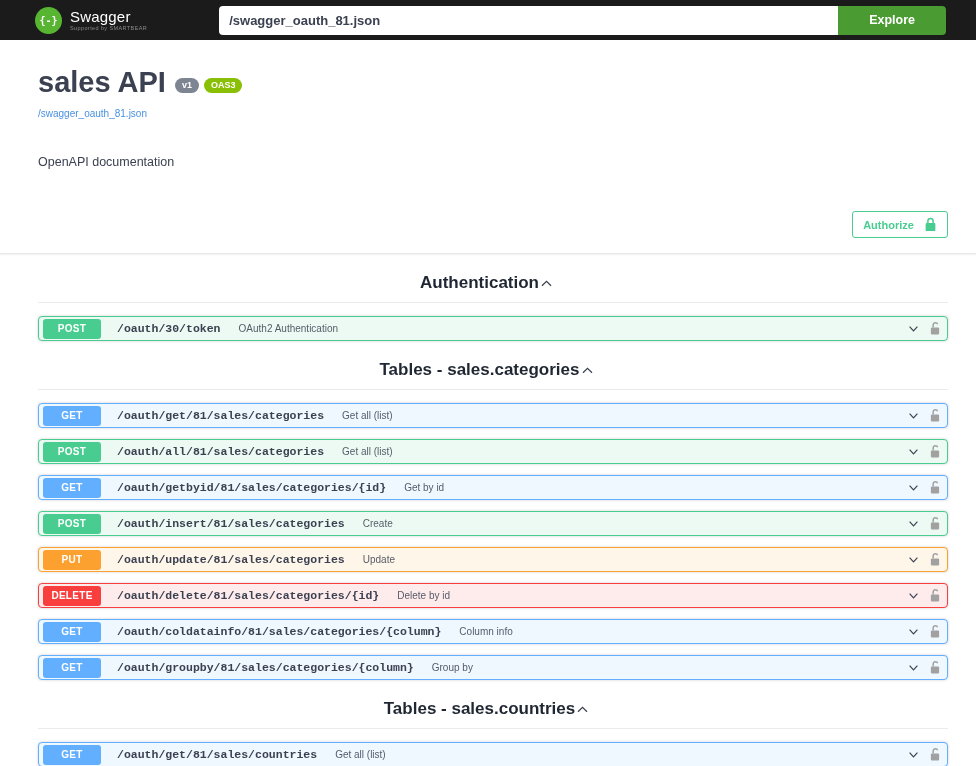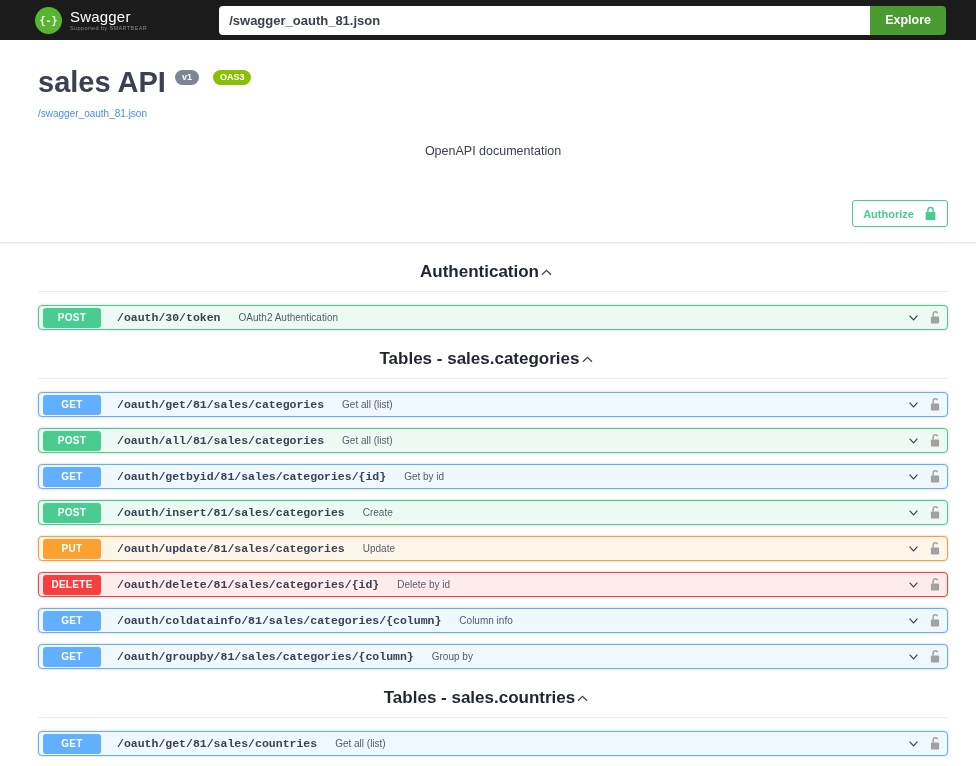--- a/index.html
+++ b/index.html
@@ -14,35 +14,35 @@
     display: flex; align-items: center; justify-content: center;
     font-family: "DejaVu Sans Mono", monospace; font-weight: bold; font-size: 10px; color: #fff; }
   .logo-texts { display: flex; flex-direction: column; line-height: 1; }
   .logo-title { color: #fff; font-size: 15px; font-weight: normal; letter-spacing: .2px; }
   .logo-tagline { color: #8a8a8a; font-size: 5.5px; margin-top: 2px; letter-spacing: .4px; }
   .search-form { display: flex; flex: 1 1 auto; margin-left: 72px; height: 29px; }
   .search-input { flex: 1 1 auto; border: none; outline: none; border-radius: 4px 0 0 4px;
     padding: 0 10px; font-size: 13px; font-weight: bold; color: #3b4151;
     font-family: "Liberation Sans", sans-serif; background: #fff; }
   .explore-btn { flex: 0 0 auto; border: none; background: #4a9b31; color: #fff;
-    font-weight: bold; font-size: 12.5px; padding: 0 15px; border-radius: 0 4px 4px 0;
+    font-weight: bold; font-size: 12.5px; padding: 0 31px; border-radius: 0 4px 4px 0;
     cursor: pointer; font-family: "Liberation Sans", sans-serif; }
 
   
   .info { padding: 28px 28px 0 38px; }
   .title-row { display: flex; align-items: flex-start; }
   .api-title { font-size: 29px; font-weight: bold; color: #3b4151; line-height: 1; }
-  .badges { display: flex; gap: 14px; margin-left: 9px; margin-top: 2px; text-align: right; }
+  .badges { display: flex; gap: 5px; margin-left: 9px; margin-top: 10px; text-align: right; }
   .pill { color: #fff; font-size: 9px; font-weight: bold; border-radius: 999px;
     padding: 3px 7px; line-height: 1; }
   .pill-version { background: #7d8492; }
   .pill-oas { background: #89bf04; }
   .spec-link { display: inline-block; margin-top: 11px; font-size: 10px; color: #4990e2;
     text-decoration: none; }
-  .api-desc { margin-top: 23px; font-size: 12.5px; color: #3b4151; text-align: center; }
+  .api-desc { margin-top: 34px; font-size: 12.5px; color: #3b4151; }
 
   
   .scheme-container { padding: 42px 28px 15px 38px; display: flex; justify-content: flex-end;
     border-bottom: 1px solid #e8e8e8; box-shadow: 0 1px 2px 0 rgba(0,0,0,.06); }
   .authorize-btn { display: flex; align-items: center; justify-content: center; gap: 10px;
     width: 96px; height: 27px; background: transparent; border: 1.5px solid #49cc90;
     border-radius: 3px; color: #49cc90; font-weight: bold; font-size: 11px; cursor: pointer;
     font-family: "Liberation Sans", sans-serif; }
 
   

